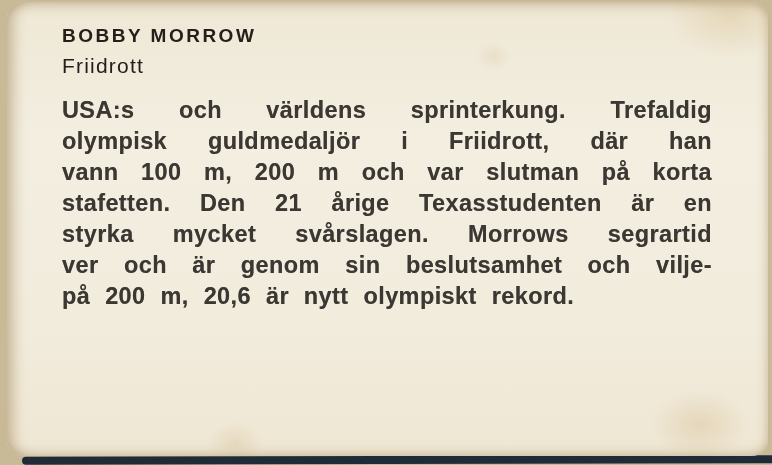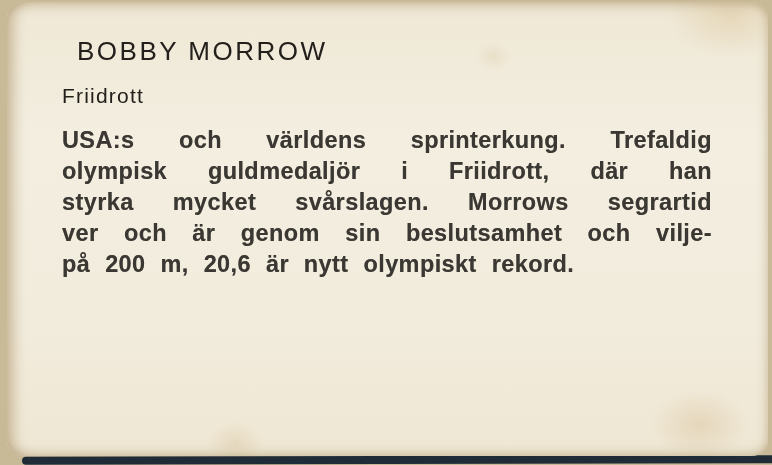--- a/index.html
+++ b/index.html
@@ -45,23 +45,23 @@
       inset 0 12px 12px -9px rgba(150,120,70,0.40),
       inset 0 -10px 12px -8px rgba(150,120,70,0.35);
   }
   .content {
     position: absolute;
     left: 55px;
     top: 18px;
     width: 652px;
   }
   .title {
-    margin: 15px;
-    font-size: 26px;
-    font-weight: normal;
+    margin: 0;
+    font-size: 19px;
+    font-weight: bold;
     letter-spacing: 2.5px;
     line-height: 32px;
     color: #23201c;
   }
   .subtitle {
     margin: 0;
     font-size: 21px;
     font-weight: normal;
     letter-spacing: 1.2px;
     line-height: 28px;
@@ -93,18 +93,20 @@
 
 <div class="bottom-strip"></div>
 
 <div class="card">
   <div class="content">
     <h1 class="title">BOBBY MORROW</h1>
     <h2 class="subtitle">Friidrott</h2>
     <div class="body-text">
       <div class="line">USA:s och världens sprinterkung. Trefaldig</div>
       <div class="line">olympisk guldmedaljör i Friidrott, där han</div>
+      <div class="line">vann 100 m, 200 m och var slutman på korta</div>
+      <div class="line">stafetten. Den 21 årige Texasstudenten är en</div>
       <div class="line">styrka mycket svårslagen. Morrows segrartid</div>
       <div class="line">ver och är genom sin beslutsamhet och vilje-</div>
       <div class="line last">på 200 m, 20,6 är nytt olympiskt rekord.</div>
     </div>
   </div>
 </div>
 
 </body></html>

